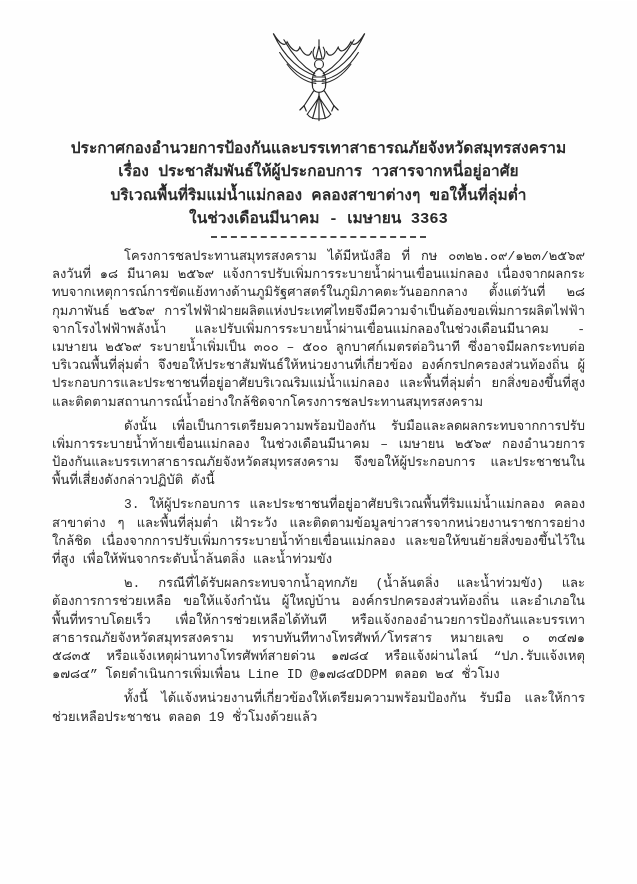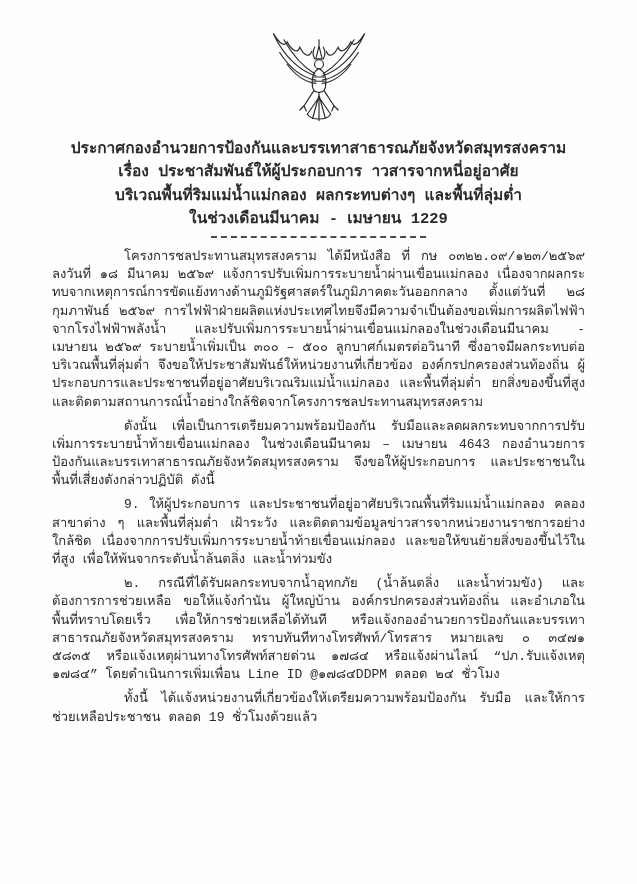--- a/index.html
+++ b/index.html
@@ -57,27 +57,27 @@
 
         <path d="M50,62 L50,88 M50,64 L44,86 M50,64 L56,86 M50,66 L39,82 M50,66 L61,82"></path>
         <path d="M39,82 C43,88 57,88 61,82"></path>
       </svg>
     </span>
   </div>
 
   <div class="title-block" data-name="document-title">
     <div data-name="title-line-1">ประกาศกองอำนวยการป้องกันและบรรเทาสาธารณภัยจังหวัดสมุทรสงคราม</div>
     <div data-name="title-line-2">เรื่อง  ประชาสัมพันธ์ให้ผู้ประกอบการ าวสารจากหนี่อยู่อาศัย</div>
-    <div data-name="title-line-3">บริเวณพื้นที่ริมแม่น้ำแม่กลอง ผลกระทบต่างๆ และพื้นที่ลุ่มต่ำ</div>
-    <div data-name="title-line-5">ในช่วงเดือนมีนาคม - เมษายน 1229</div>
+    <div data-name="title-line-3">บริเวณพื้นที่ริมแม่น้ำแม่กลอง คลองสาขาต่างๆ ขอใหื้นที่ลุ่มต่ำ</div>
+    <div data-name="title-line-5">ในช่วงเดือนมีนาคม - เมษายน 3363</div>
   </div>
 
   <div class="separator" data-name="dashed-divider"></div>
 
   <div class="body-text" data-name="document-body">
     <p class="para" data-name="paragraph-intro">โครงการชลประทานสมุทรสงคราม ได้มีหนังสือ ที่ กษ ๐๓๒๒.๐๙/๑๒๓/๒๕๖๙ ลงวันที่ ๑๘  มีนาคม ๒๕๖๙ แจ้งการปรับเพิ่มการระบายน้ำผ่านเขื่อนแม่กลอง เนื่องจากผลกระทบจากเหตุการณ์การขัดแย้งทางด้านภูมิรัฐศาสตร์ในภูมิภาคตะวันออกกลาง ตั้งแต่วันที่ ๒๘ กุมภาพันธ์ ๒๕๖๙ การไฟฟ้าฝ่ายผลิตแห่งประเทศไทยจึงมีความจำเป็นต้องขอเพิ่มการผลิตไฟฟ้าจากโรงไฟฟ้าพลังน้ำ และปรับเพิ่มการระบายน้ำผ่านเขื่อนแม่กลองในช่วงเดือนมีนาคม - เมษายน ๒๕๖๙ ระบายน้ำเพิ่มเป็น ๓๐๐ – ๕๐๐ ลูกบาศก์เมตรต่อวินาที ซึ่งอาจมีผลกระทบต่อบริเวณพื้นที่ลุ่มต่ำ จึงขอให้ประชาสัมพันธ์ให้หน่วยงานที่เกี่ยวข้อง องค์กรปกครองส่วนท้องถิ่น ผู้ประกอบการและประชาชนที่อยู่อาศัยบริเวณริมแม่น้ำแม่กลอง และพื้นที่ลุ่มต่ำ ยกสิ่งของขึ้นที่สูงและติดตามสถานการณ์น้ำอย่างใกล้ชิดจากโครงการชลประทานสมุทรสงคราม</p>
-    <p class="para" data-name="paragraph-directive">ดังนั้น เพื่อเป็นการเตรียมความพร้อมป้องกัน รับมือและลดผลกระทบจากการปรับเพิ่มการระบายน้ำท้ายเขื่อนแม่กลอง ในช่วงเดือนมีนาคม – เมษายน 4643 กองอำนวยการป้องกันและบรรเทาสาธารณภัยจังหวัดสมุทรสงคราม จึงขอให้ผู้ประกอบการ และประชาชนในพื้นที่เสี่ยงดังกล่าวปฏิบัติ ดังนี้</p>
-    <p class="para" data-name="list-item-1">9.  ให้ผู้ประกอบการ และประชาชนที่อยู่อาศัยบริเวณพื้นที่ริมแม่น้ำแม่กลอง คลองสาขาต่าง ๆ และพื้นที่ลุ่มต่ำ เฝ้าระวัง และติดตามข้อมูลข่าวสารจากหน่วยงานราชการอย่างใกล้ชิด เนื่องจากการปรับเพิ่มการระบายน้ำท้ายเขื่อนแม่กลอง และขอให้ขนย้ายสิ่งของขึ้นไว้ในที่สูง เพื่อให้พ้นจากระดับน้ำล้นตลิ่ง และน้ำท่วมขัง</p>
+    <p class="para" data-name="paragraph-directive">ดังนั้น เพื่อเป็นการเตรียมความพร้อมป้องกัน รับมือและลดผลกระทบจากการปรับเพิ่มการระบายน้ำท้ายเขื่อนแม่กลอง ในช่วงเดือนมีนาคม – เมษายน ๒๕๖๙ กองอำนวยการป้องกันและบรรเทาสาธารณภัยจังหวัดสมุทรสงคราม จึงขอให้ผู้ประกอบการ และประชาชนในพื้นที่เสี่ยงดังกล่าวปฏิบัติ ดังนี้</p>
+    <p class="para" data-name="list-item-1">3.  ให้ผู้ประกอบการ และประชาชนที่อยู่อาศัยบริเวณพื้นที่ริมแม่น้ำแม่กลอง คลองสาขาต่าง ๆ และพื้นที่ลุ่มต่ำ เฝ้าระวัง และติดตามข้อมูลข่าวสารจากหน่วยงานราชการอย่างใกล้ชิด เนื่องจากการปรับเพิ่มการระบายน้ำท้ายเขื่อนแม่กลอง และขอให้ขนย้ายสิ่งของขึ้นไว้ในที่สูง เพื่อให้พ้นจากระดับน้ำล้นตลิ่ง และน้ำท่วมขัง</p>
     <p class="para" data-name="list-item-2">๒.  กรณีที่ได้รับผลกระทบจากน้ำอุทกภัย (น้ำล้นตลิ่ง และน้ำท่วมขัง) และต้องการการช่วยเหลือ ขอให้แจ้งกำนัน ผู้ใหญ่บ้าน องค์กรปกครองส่วนท้องถิ่น และอำเภอในพื้นที่ทราบโดยเร็ว เพื่อให้การช่วยเหลือได้ทันที หรือแจ้งกองอำนวยการป้องกันและบรรเทาสาธารณภัยจังหวัดสมุทรสงคราม ทราบทันทีทางโทรศัพท์/โทรสาร หมายเลข ๐ ๓๔๗๑ ๕๘๓๕ หรือแจ้งเหตุผ่านทางโทรศัพท์สายด่วน ๑๗๘๔ หรือแจ้งผ่านไลน์ “ปภ.รับแจ้งเหตุ ๑๗๘๔” โดยดำเนินการเพิ่มเพื่อน Line ID @๑๗๘๔DDPM ตลอด ๒๔ ชั่วโมง</p>
     <p class="closing" data-name="paragraph-closing">ทั้งนี้  ได้แจ้งหน่วยงานที่เกี่ยวข้องให้เตรียมความพร้อมป้องกัน รับมือ และให้การช่วยเหลือประชาชน ตลอด 19 ชั่วโมงด้วยแล้ว</p>
   </div>
 
 </div>
 
 </body></html>

